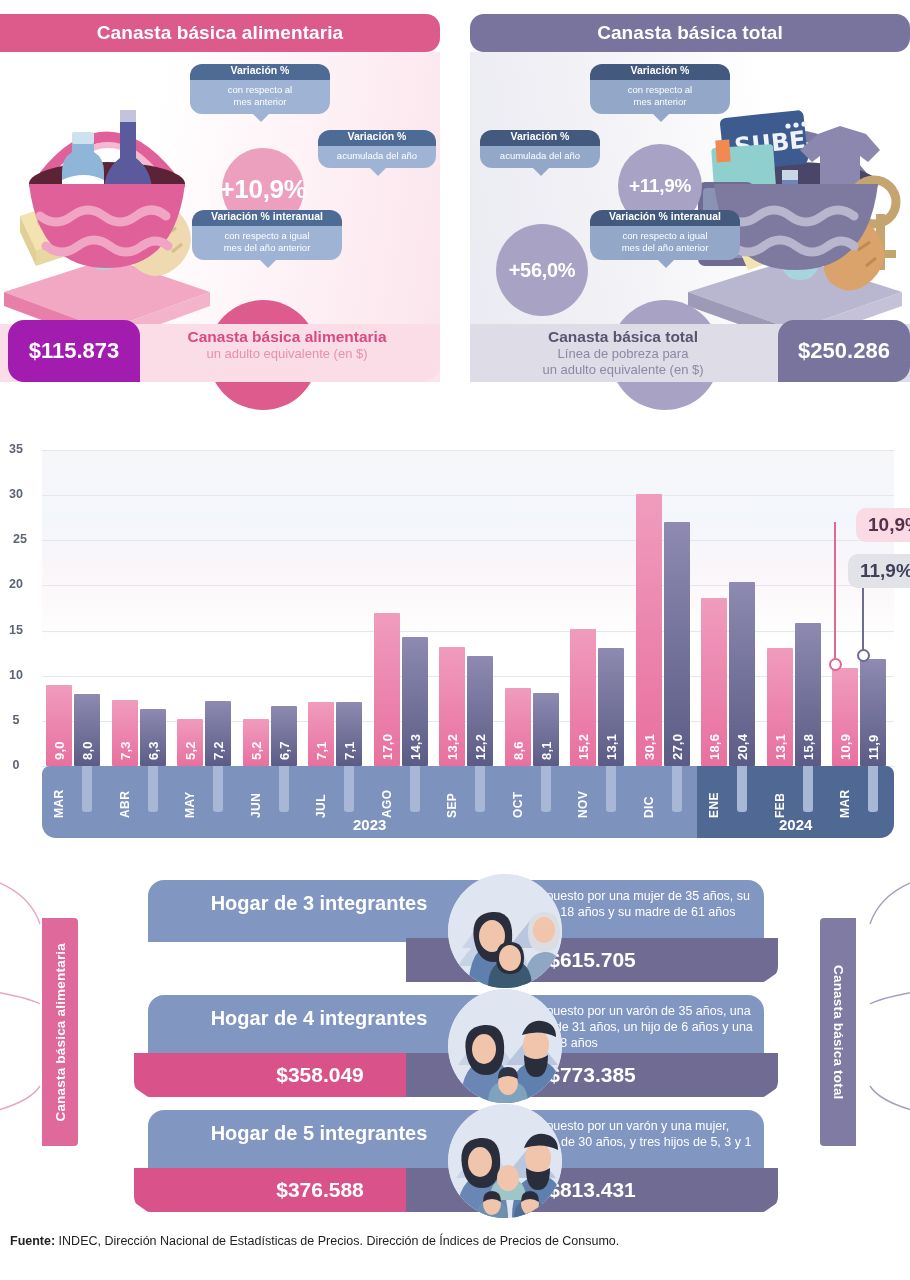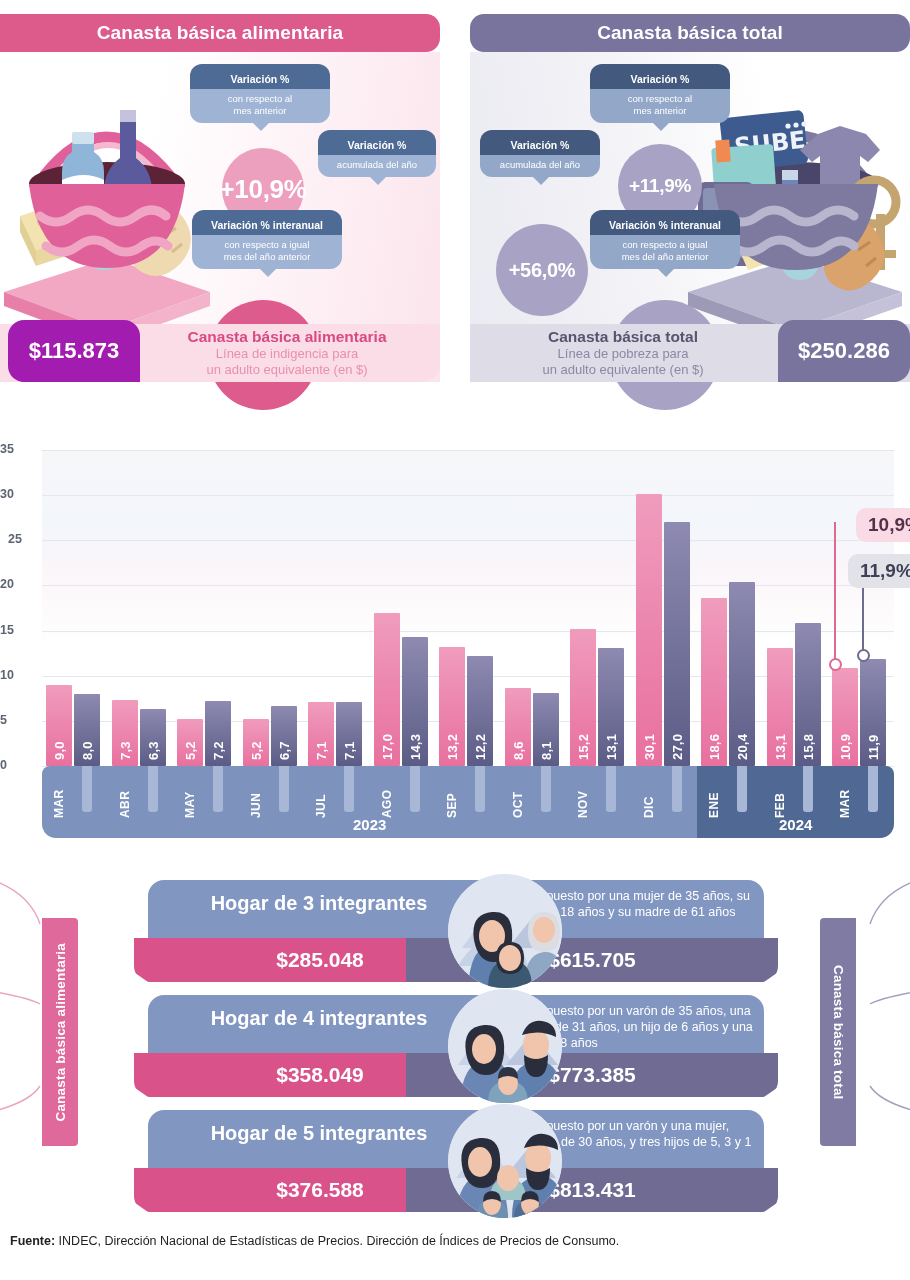--- a/index.html
+++ b/index.html
@@ -24,21 +24,21 @@
   .panel-cbt .panel-head { background: #78749e; border-radius: 14px 14px 14px 14px; }
 
   .panel-body { position: relative; height: 330px; }
   .panel-cba .panel-body { background: linear-gradient(100deg,#ffffff 0%, #ffffff 33%, #fdeef3 75%, #fbe4ec 100%); }
   .panel-cbt .panel-body { background: linear-gradient(260deg,#ffffff 0%, #ffffff 30%, #f0f0f5 72%, #eaeaf2 100%); }
 
   
   .tip { position: absolute; border-radius: 12px; overflow: visible; width: 150px; }
   .tip .th {
     background: #4e6b96; color: #fff; font-size: 10.5px; font-weight: bold;
-    text-align: center; padding: 9px 4px 4px; border-radius: 12px 12px 0 0;
+    text-align: center; padding: 0 4px 4px; border-radius: 12px 12px 0 0;
   }
   .tip .tb {
     background: #9fb4d4; color: #fff; font-size: 9.5px; line-height: 12px;
     text-align: center; padding: 4px 6px 6px; border-radius: 0 0 12px 12px;
   }
   .tip .tp {
     position: absolute; left: 50%; margin-left: -8px; bottom: -8px;
     width: 0; height: 0; border-left: 9px solid transparent;
     border-right: 9px solid transparent; border-top: 9px solid #9fb4d4;
   }
@@ -77,21 +77,21 @@
   .panel-cba .val-title { color: #d84a82; }
   .panel-cba .val-sub   { color: #e890ae; }
   .panel-cbt .val-title { color: #57546f; }
   .panel-cbt .val-sub   { color: #8b88a5; }
 
   
   #chart { position: absolute; left: 0; top: 446px; width: 910px; height: 414px; }
   .plot-bg { position:absolute; left:42px; top:4px; width:852px; height:312px;
              background: linear-gradient(180deg,#f7f7f9 0%, #f3f6fb 22%, #fbf6f9 40%, #ffffff 62%, #ffffff 100%); }
   .gridline { position: absolute; left: 42px; width: 852px; height: 1px; background: #e3e7ef; }
-  .ytick { position: absolute; left: 0; width: 32px; text-align: left;
+  .ytick { position: absolute; left: 0; width: 32px; text-align: center;
            font-size: 12.5px; font-weight: bold; color: #5d6472; }
   .bars { position: absolute; left: 42px; top: 4px; width: 852px; height: 316px; }
   .bar { position: absolute; bottom: 0; width: 26px; border-radius: 1px; }
   .bar.p { background: linear-gradient(180deg,#f09cbd 0%, #e8709f 100%); }
   .bar.v { background: linear-gradient(180deg,#8e8ab1 0%, #5b5c86 100%); }
   .bar .blab {
     position: absolute; bottom: 6px; left: 0; width: 26px;
     color: #fff; font-size: 13px; font-weight: bold;
     writing-mode: vertical-rl; transform: rotate(180deg);
     display: flex; align-items: center; justify-content: flex-start;
@@ -212,21 +212,20 @@
         <div class="th">Variación % interanual</div>
         <div class="tb">con respecto a igual<br>mes del año anterior</div>
         <div class="tp"></div>
       </div>
       <div class="bubble b-pink-d" style="left:208px; top:248px; width:110px; height:110px; font-size:22px;">+308,2%</div>
 
       <div class="valstrip">
         <div class="val-badge">$115.873</div>
         <div class="val-text">
           <div class="val-title">Canasta básica alimentaria</div>
-          <div class="val-sub">Línea de indigencia para</div>
           <div class="val-sub">un adulto equivalente (en $)</div>
         </div>
       </div>
     </div>
   </div>
 
   <div class="panel panel-cbt">
     <div class="panel-head">Canasta básica total</div>
     <div class="panel-body">
 
@@ -471,21 +470,20 @@
     <span>Canasta básica total</span>
   </div>
 
   <div id="households">
       <div class="hh" style="top: 880px;">
         <div class="hh-top">
           <div class="hh-title">Hogar de 3 integrantes</div>
           <div class="hh-desc">Compuesto por una mujer de 35 años, su hijo de 18 años y su madre de 61 años</div>
         </div>
         <div class="hh-bot">
-          <div class="hh-amt left">$285.048</div>
           <div class="hh-amt right">$615.705</div>
         </div>
         <div class="hh-photo"><svg width="114" height="114" viewBox="0 0 114 114">
             <circle cx="57" cy="57" r="57" fill="#dfe6f2"></circle>
             <path d="M10 92 q18 -30 40 -30 q22 0 30 30z" fill="#c6d2e6"></path>
             <polygon points="14,74 40,38 66,74" fill="#c9d4e8"></polygon>
             <polygon points="60,74 84,44 108,74" fill="#b9c6de"></polygon>
             <path d="M20 114 q2 -42 26 -46 q24 -4 28 46z" fill="#5f7fae"></path>
             <path d="M26 66 q-4 -26 18 -28 q22 -2 20 28 q-2 22 -18 22 q-16 0 -20 -22z" fill="#2a2e3c"></path>
             <ellipse cx="44" cy="62" rx="13" ry="16" fill="#f0c5ab"></ellipse>

